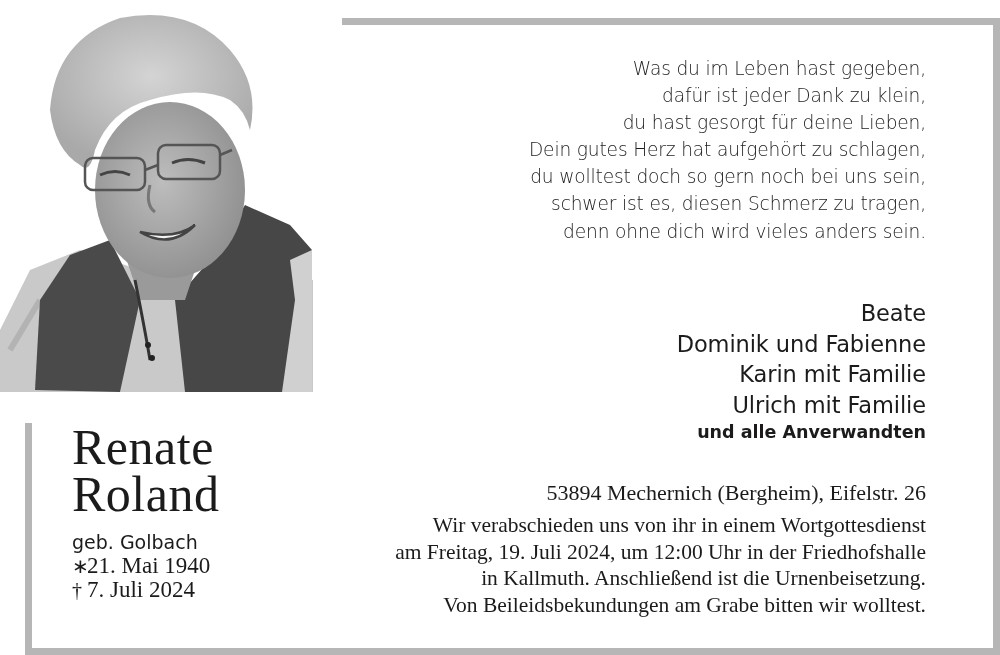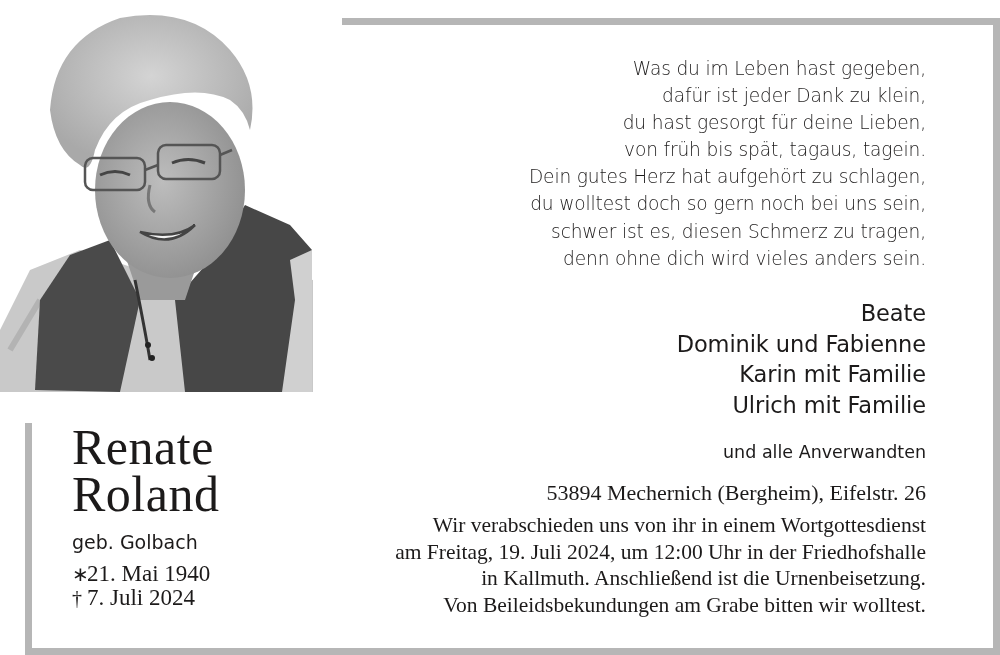--- a/index.html
+++ b/index.html
@@ -15,30 +15,30 @@
   
   .portrait { position: absolute; left: 0; top: 0; width: 313px; height: 392px; overflow: hidden; }
   .portrait svg { display: block; }
 
   
   .name-block { position: absolute; left: 72px; top: 424px; width: 250px; }
   .name-line { font-family: "Liberation Serif", "DejaVu Serif", serif; font-size: 50px; line-height: 47px;
                color: #1c1a1a; letter-spacing: 0.5px; }
   .maiden { font-family: "DejaVu Sans", "Liberation Sans", sans-serif; font-size: 19px; font-weight: 400;
             margin-top: 12px; line-height: 24px; }
-  .dates { font-family: "Liberation Serif", serif; font-size: 23px; line-height: 23px; margin-top: 8px; }
+  .dates { font-family: "Liberation Serif", serif; font-size: 23px; line-height: 23px; }
   .dates .sym { display: inline-block; width: 15px; font-size: 20px; }
 
   
   .right-col { position: absolute; right: 74px; text-align: right; }
   .poem { top: 55px; font-family: "DejaVu Sans", sans-serif; font-size: 18.6px; line-height: 27.1px;
           letter-spacing: -0.15px; font-weight: 300; margin-left: 36px; }
   .family { top: 298px; font-family: "DejaVu Sans", sans-serif; }
   .family .fam-name { font-size: 22.5px; line-height: 30.5px; letter-spacing: -0.1px; }
-  .family .fam-rest { font-size: 17.5px; line-height: 24px; font-weight: 400; margin-top: 20px; }
+  .family .fam-rest { font-size: 17.5px; line-height: 24px; font-weight: 700; }
   .details { top: 479px; font-family: "Liberation Serif", serif; }
   .details .addr { font-size: 22px; line-height: 28px; margin-bottom: 5px; }
   .details .line { font-size: 21.5px; line-height: 26.5px; }
 </style>
 </head>
 <body>
 
 <div class="bar bar-top"></div>
 <div class="bar bar-right"></div>
 <div class="bar bar-bottom"></div>
@@ -101,21 +101,20 @@
     <div>
       <span class="sym">†</span><span>7. Juli 2024</span>
     </div>
   </div>
 </div>
 
 <div class="right-col poem">
   <div>Was du im Leben hast gegeben,</div>
   <div>dafür ist jeder Dank zu klein,</div>
   <div>du hast gesorgt für deine Lieben,</div>
-  <div>von früh bis spät, tagaus, tagein.</div>
   <div>Dein gutes Herz hat aufgehört zu schlagen,</div>
   <div>du wolltest doch so gern noch bei uns sein,</div>
   <div>schwer ist es, diesen Schmerz zu tragen,</div>
   <div>denn ohne dich wird vieles anders sein.</div>
 </div>
 
 <div class="right-col family">
   <div class="fam-name">Beate</div>
   <div class="fam-name">Dominik und Fabienne</div>
   <div class="fam-name">Karin mit Familie</div>

